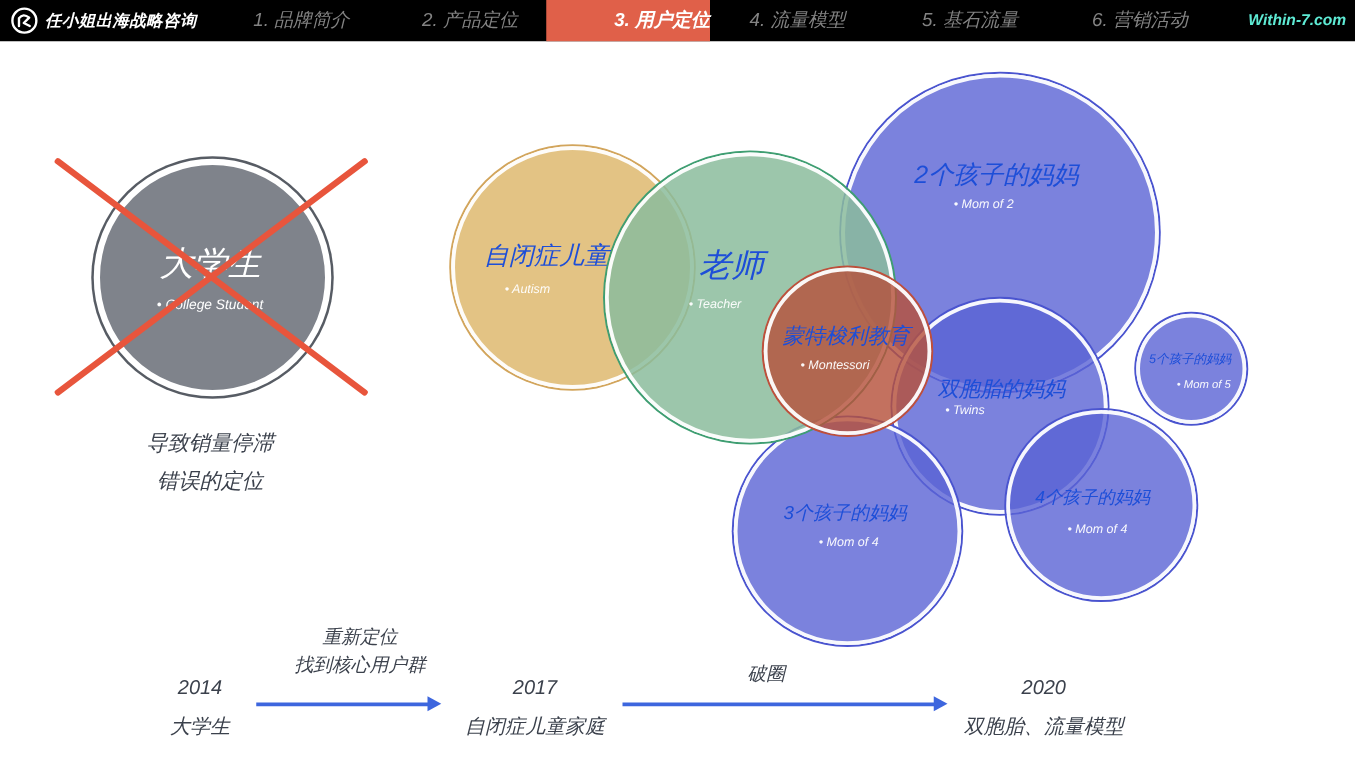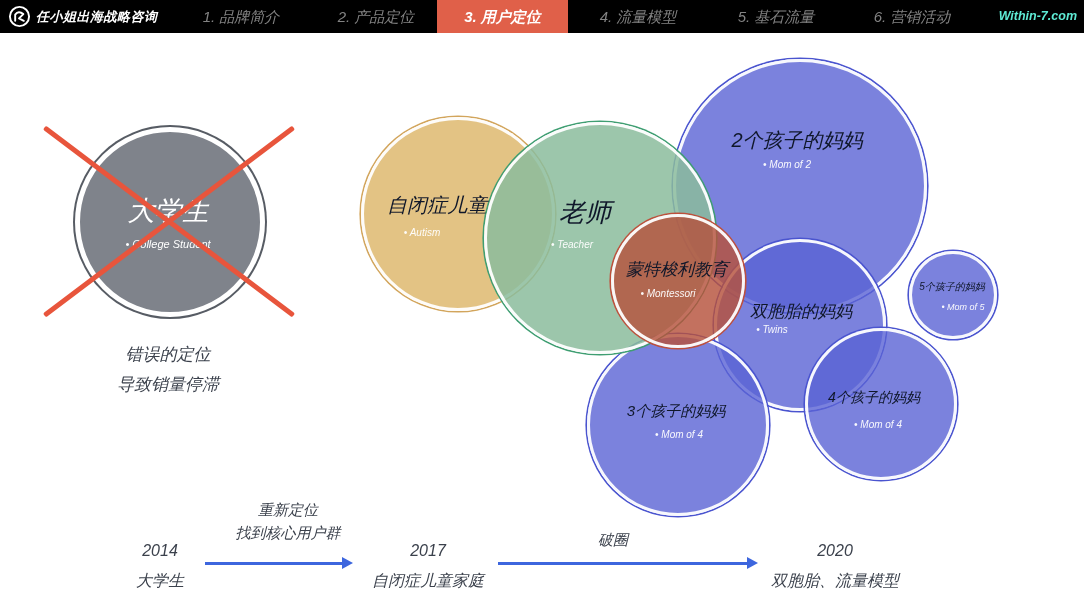--- a/index.html
+++ b/index.html
@@ -25,21 +25,21 @@
     position:absolute; left:36px; top:0; height:33px; line-height:33px;
     color:#fff; font-size:13px; font-weight:bold; letter-spacing:.5px;
     white-space:nowrap;
   }
   .tab {
     position:absolute; top:0; height:33px; line-height:33px;
     font-size:15px; color:#838383; transform:translateX(-50%);
     white-space:nowrap; cursor:default;
   }
   .tab.active {
-    transform:none; text-align:center; color:#fff; font-weight:bold;
+    transform:none; text-align:right; color:#fff; font-weight:bold;
   }
   .site {
     position:absolute; right:7px; top:0; height:33px; line-height:33px;
     color:#5eead4; font-size:12.5px; font-weight:bold;
   }
 
   
   .gray-circle {
     position:absolute; left:75px; top:127px; width:190px; height:190px;
     border-radius:50%; background:#7F838B;
@@ -68,21 +68,21 @@
   }
 
   
   .vcircle {
     position:absolute; border-radius:50%;
     border:3px solid rgba(255,255,255,0.95);
   }
   #venn-labels { position:absolute; inset:0; z-index:40; pointer-events:none; }
   .vtitle, .vsub {
     position:absolute; transform:translate(-50%,-50%);
-    color:#0f172a; white-space:nowrap; text-align:center;
+    color:#1d4ed8; white-space:nowrap; text-align:center;
   }
   .vsub { color:rgba(255,255,255,0.95); }
 
   
   .milestone {
     position:absolute; transform:translateX(-50%); text-align:center;
     color:#3B414C; white-space:nowrap;
   }
   .milestone .year { font-size:16px; display:block; }
   .milestone .mlabel { font-size:16px; display:block; margin-top:11px; }
@@ -123,22 +123,22 @@
       </div>
     <span class="site">Within-7.com</span>
   </div>
 
   <div class="gray-circle"></div>
   <div class="gray-title">大学生</div>
   <div class="gray-sub">• College Student</div>
   <div class="xline a"></div>
   <div class="xline b"></div>
   <div class="wrong-caption">
+    <div>导致销量停滞</div>
     <div>错误的定位</div>
-    <div>导致销量停滞</div>
   </div>
 
   <div id="venn">
       <div class="vcircle" style="left: 673px; top: 59px; height: 254px; width: 254px; background: rgba(90, 99, 212, 0.8); box-shadow: rgb(74, 84, 207) 0px 0px 0px 1.6px; z-index: 1;"></div>
       <div class="vcircle" style="left: 714px; top: 239px; height: 172px; width: 172px; background: rgba(90, 99, 212, 0.8); box-shadow: rgb(74, 84, 207) 0px 0px 0px 1.6px; z-index: 2;"></div>
       <div class="vcircle" style="left: 909px; top: 251px; height: 88px; width: 88px; background: rgba(90, 99, 212, 0.8); box-shadow: rgb(74, 84, 207) 0px 0px 0px 1.6px; z-index: 3;"></div>
       <div class="vcircle" style="left: 805px; top: 328px; height: 152px; width: 152px; background: rgba(90, 99, 212, 0.8); box-shadow: rgb(74, 84, 207) 0px 0px 0px 1.6px; z-index: 4;"></div>
       <div class="vcircle" style="left: 587px; top: 334px; height: 182px; width: 182px; background: rgba(90, 99, 212, 0.8); box-shadow: rgb(74, 84, 207) 0px 0px 0px 1.6px; z-index: 5;"></div>
       <div class="vcircle" style="left: 361px; top: 117px; height: 194px; width: 194px; background: rgba(222, 184, 110, 0.85); box-shadow: rgb(210, 165, 92) 0px 0px 0px 1.6px; z-index: 6;"></div>
       <div class="vcircle" style="left: 484px; top: 122px; height: 232px; width: 232px; background: rgba(139, 188, 156, 0.85); box-shadow: rgb(63, 158, 114) 0px 0px 0px 1.6px; z-index: 7;"></div>

